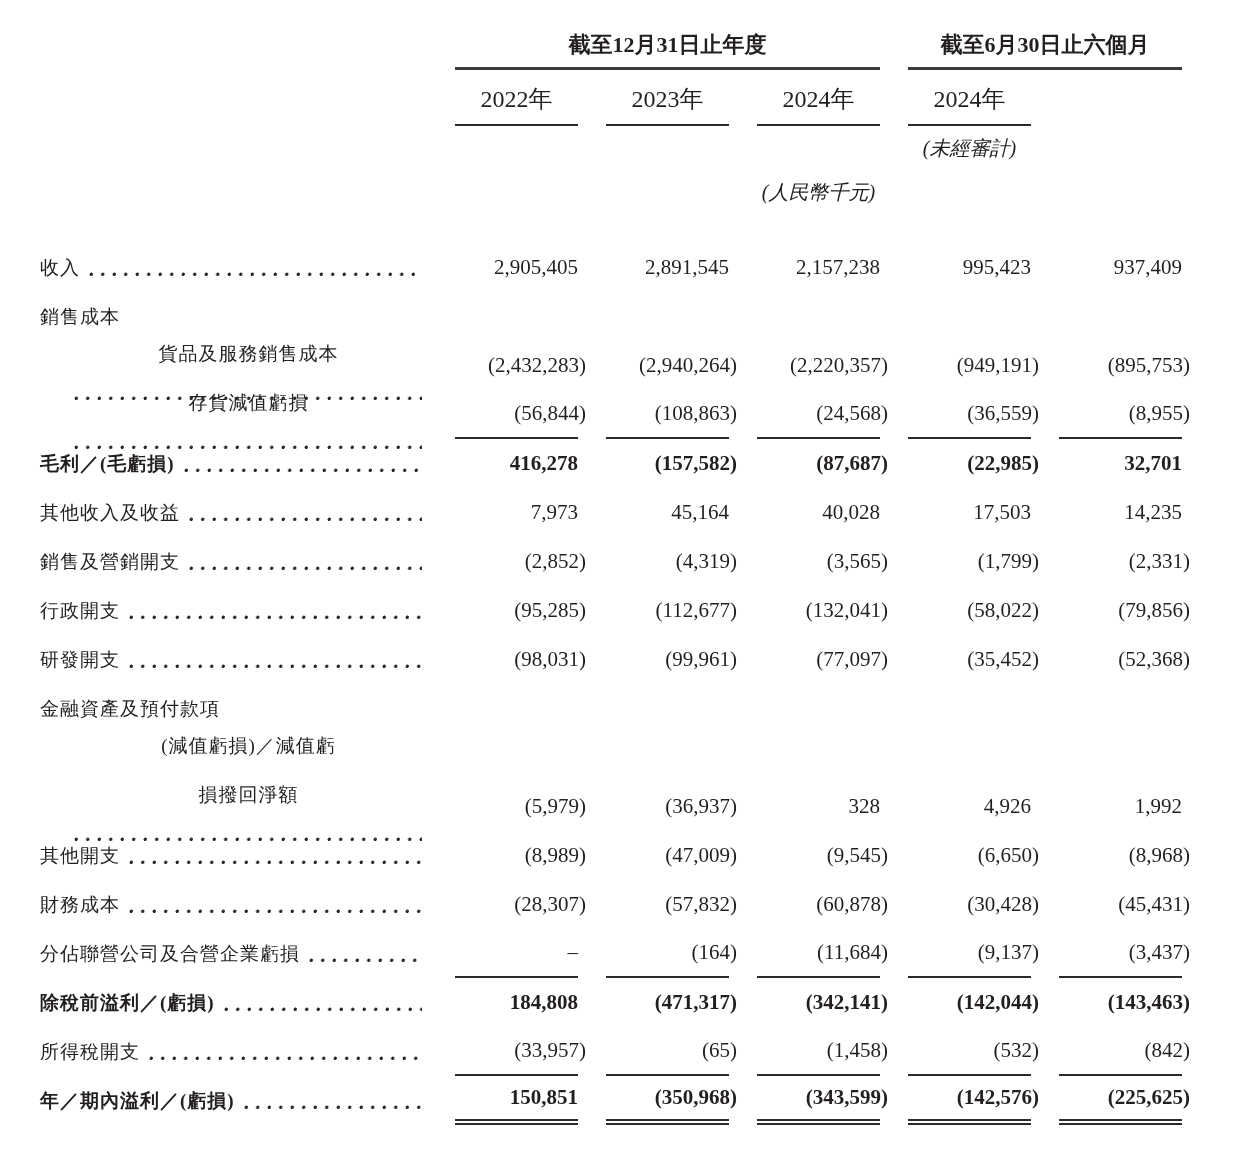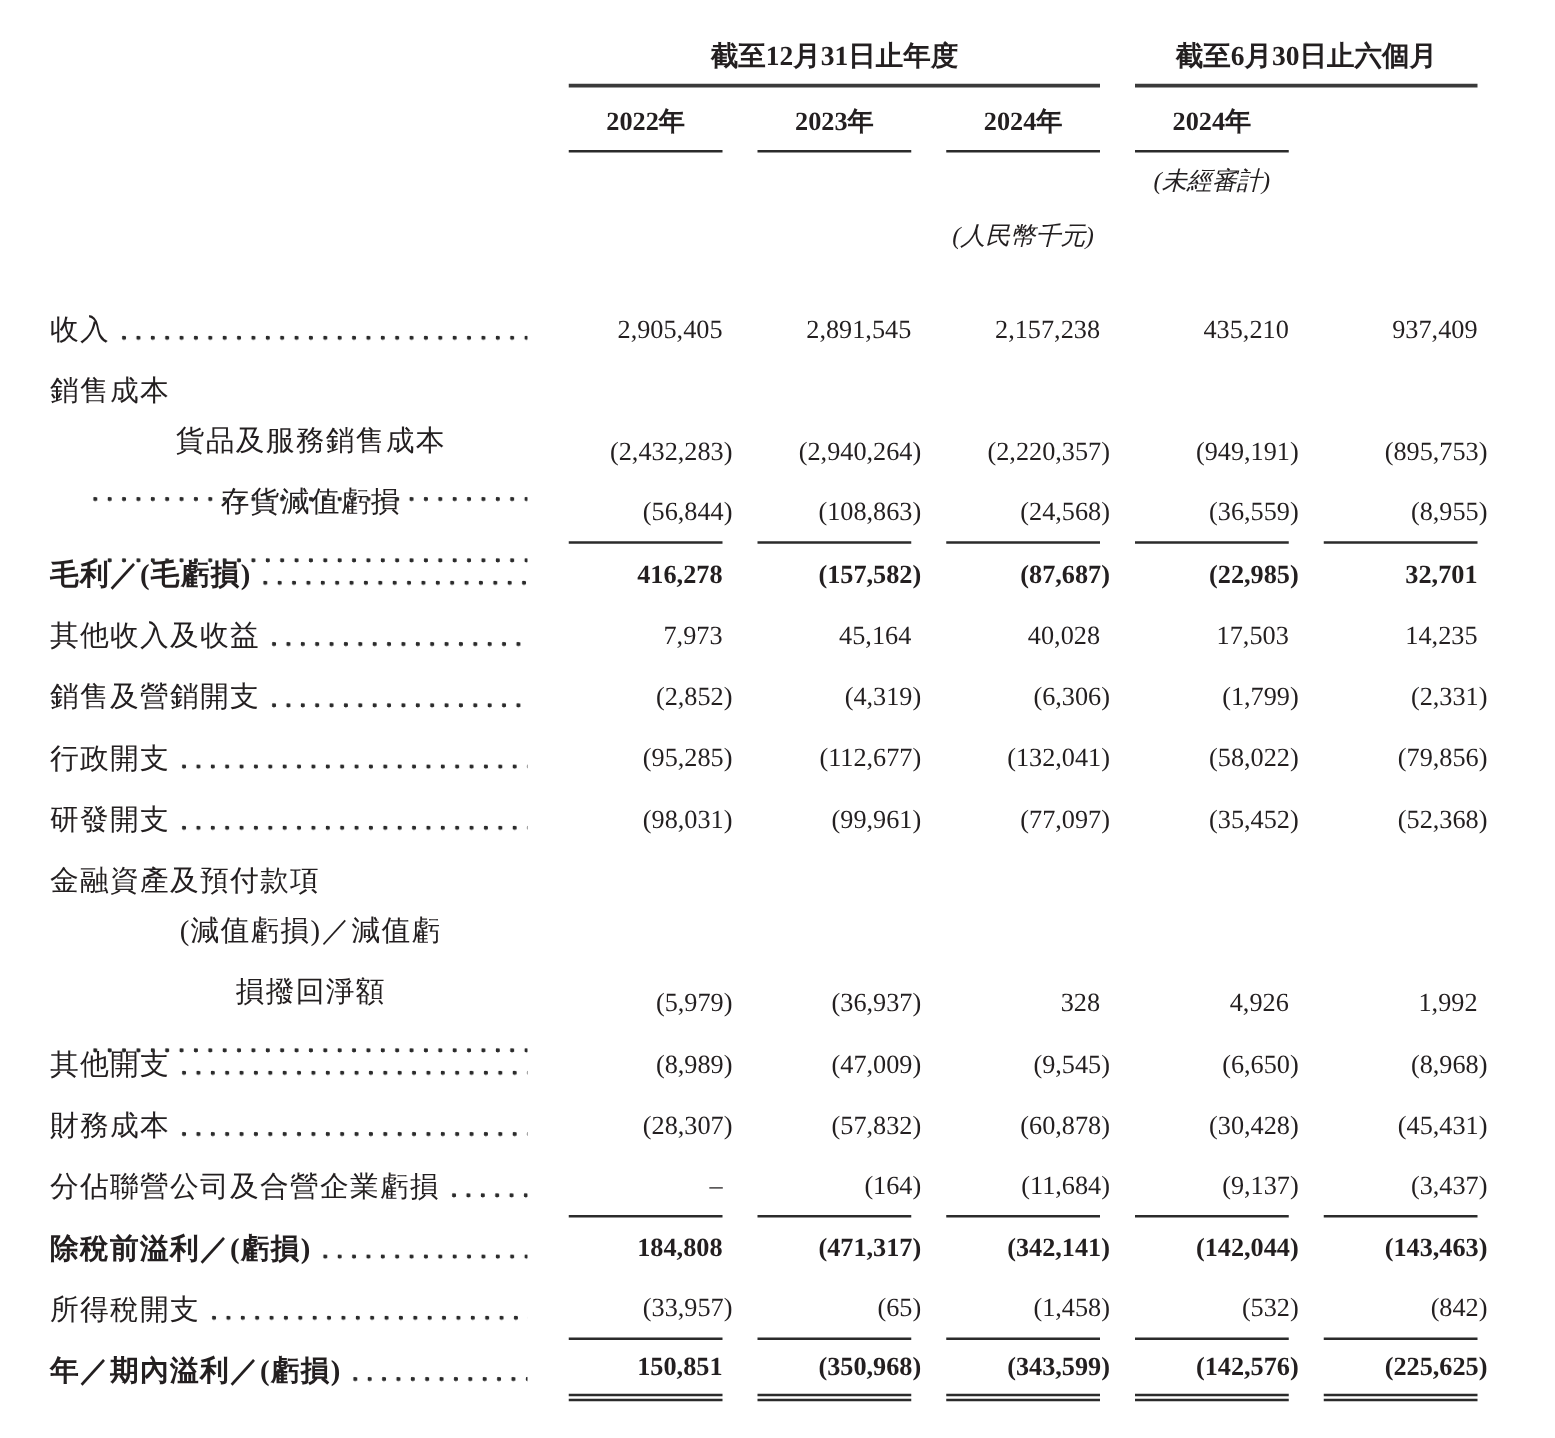--- a/index.html
+++ b/index.html
@@ -21,33 +21,33 @@
   .gcell {
     text-align: center; font-weight: bold; font-size: 22px;
     white-space: nowrap; padding-bottom: 7px;
     border-bottom: 3px solid #3a3a3a;
   }
   .g1 { width: 425px; flex: none; }
   .g2 { width: 274px; flex: none; margin-left: 28px; }
 
   .year-row { display: flex; align-items: flex-end; }
   .ycell {
-    text-align: center; font-weight: bold; font-size: 21px;
+    text-align: center; font-weight: normal; font-size: 24px;
     white-space: nowrap; padding: 13px 0 9px 0;
     border-bottom: 2px solid #2b2b2b;
   }
 
   .note-row { display: flex; height: 44px; align-items: center; }
   .ncell { text-align: center; font-style: italic; font-size: 20px; white-space: nowrap; overflow: visible; }
 
   .head-gap { height: 29px; }
 
   
   .row { display: flex; height: 49px; align-items: center; }
-  .label { width: 392px; flex: none; display: flex; align-items: center; height: 100%; font-size: 23px; }
+  .label { width: 392px; flex: none; display: flex; align-items: center; height: 100%; font-size: 19px; }
   .label.ind1 { padding-left: 25px; flex-direction: column; }
   .lbl-text { white-space: nowrap; letter-spacing: 1px; }
   .leader { flex: 1 1 auto; align-self: stretch; position: relative; margin-left: 9px; margin-right: 10px; }
   .leader::after {
     content: ""; position: absolute; left: 0; right: 0; top: 29px; height: 5px;
     background-image: radial-gradient(circle at 2.2px 2.2px, #2b2b2b 1.55px, rgba(0,0,0,0) 1.9px);
     background-size: 11.5px 5px; background-repeat: repeat-x;
   }
   .val {
     width: 123px; flex: none; margin-left: 28px; height: 100%;
@@ -108,21 +108,21 @@
     <div class="val first">
           <span>2,905,405</span>
         </div>
     <div class="val">
           <span>2,891,545</span>
         </div>
     <div class="val">
           <span>2,157,238</span>
         </div>
     <div class="val">
-          <span>435,210</span>
+          <span>995,423</span>
         </div>
     <div class="val">
           <span>937,409</span>
         </div>
   </div>
 
   <div class="row">
     <div class="label">
       <span class="lbl-text">銷售成本</span>
 
@@ -227,21 +227,21 @@
       <span class="lbl-text">銷售及營銷開支</span>
       <span class="leader"></span>
     </div>
     <div class="val first">
           <span class="paren">(2,852)</span>
         </div>
     <div class="val">
           <span class="paren">(4,319)</span>
         </div>
     <div class="val">
-          <span class="paren">(6,306)</span>
+          <span class="paren">(3,565)</span>
         </div>
     <div class="val">
           <span class="paren">(1,799)</span>
         </div>
     <div class="val">
           <span class="paren">(2,331)</span>
         </div>
   </div>
 
   <div class="row">

